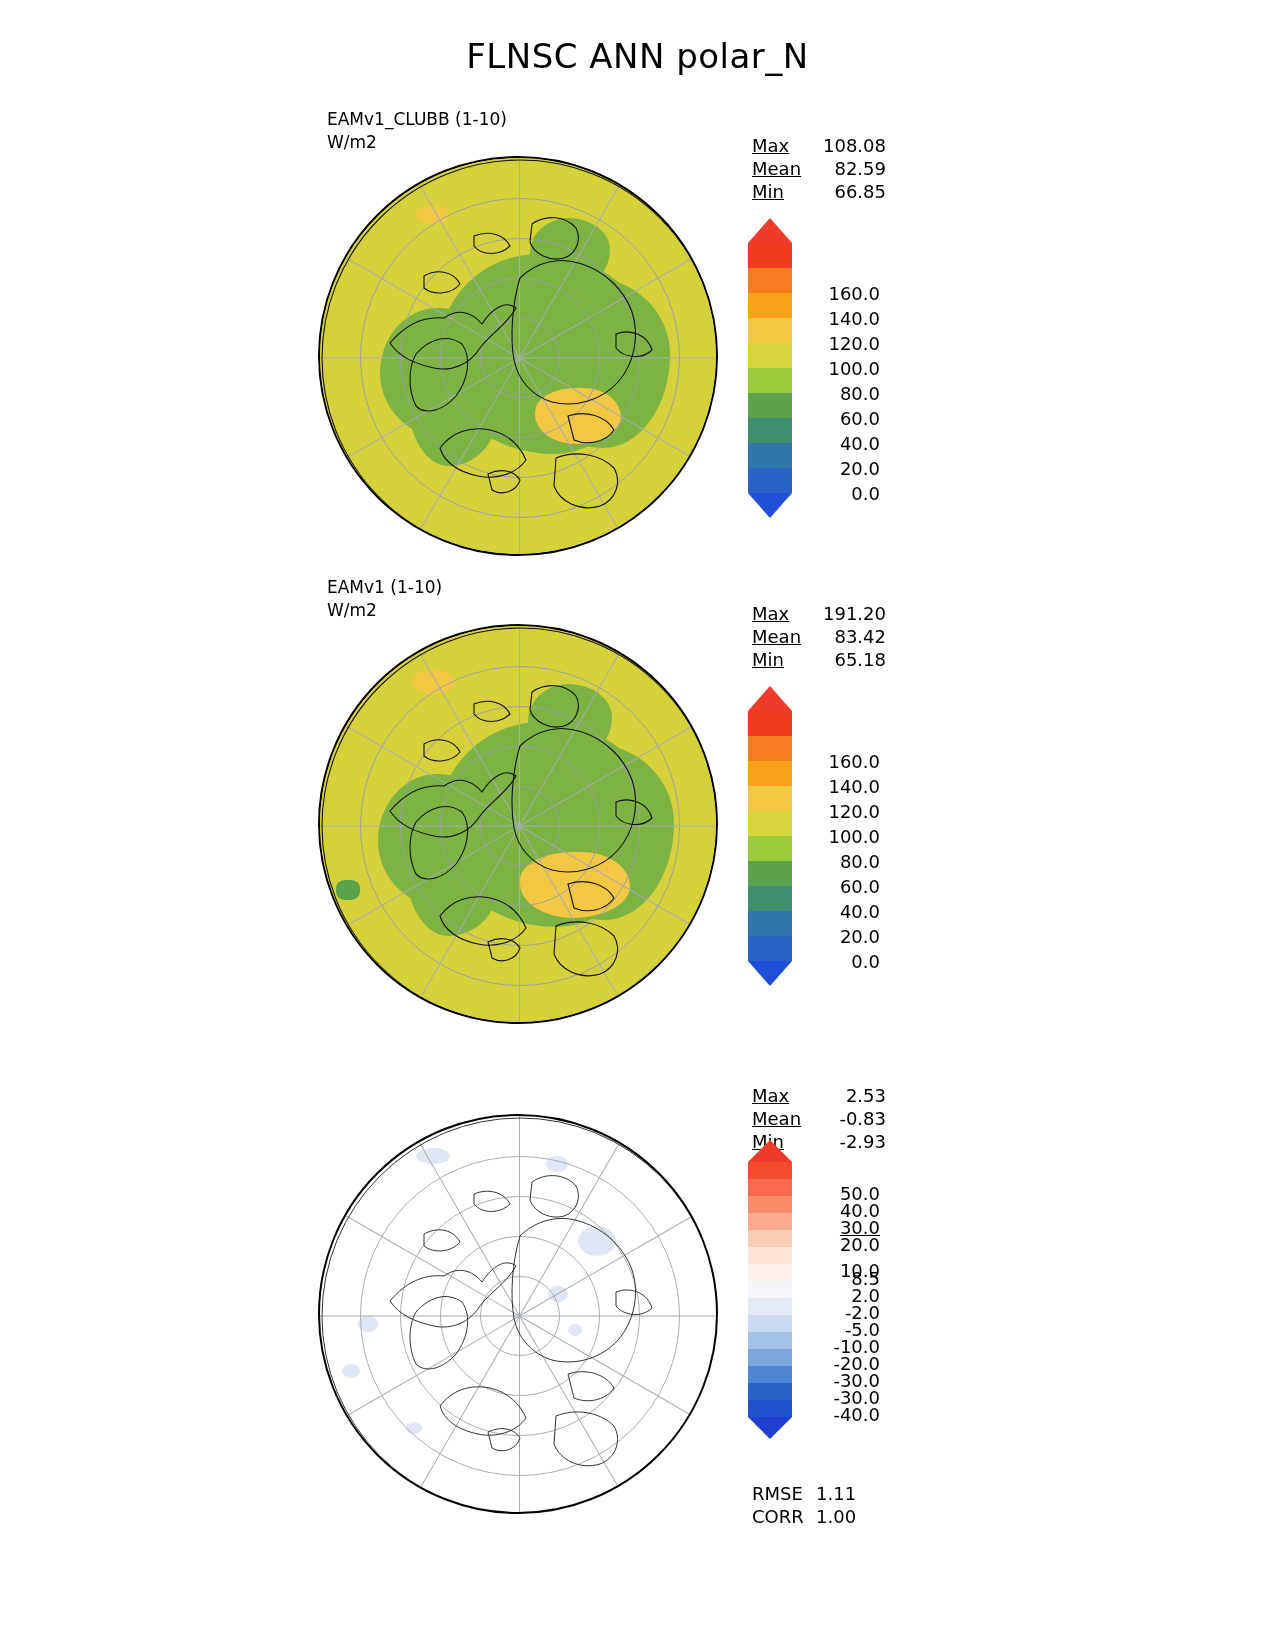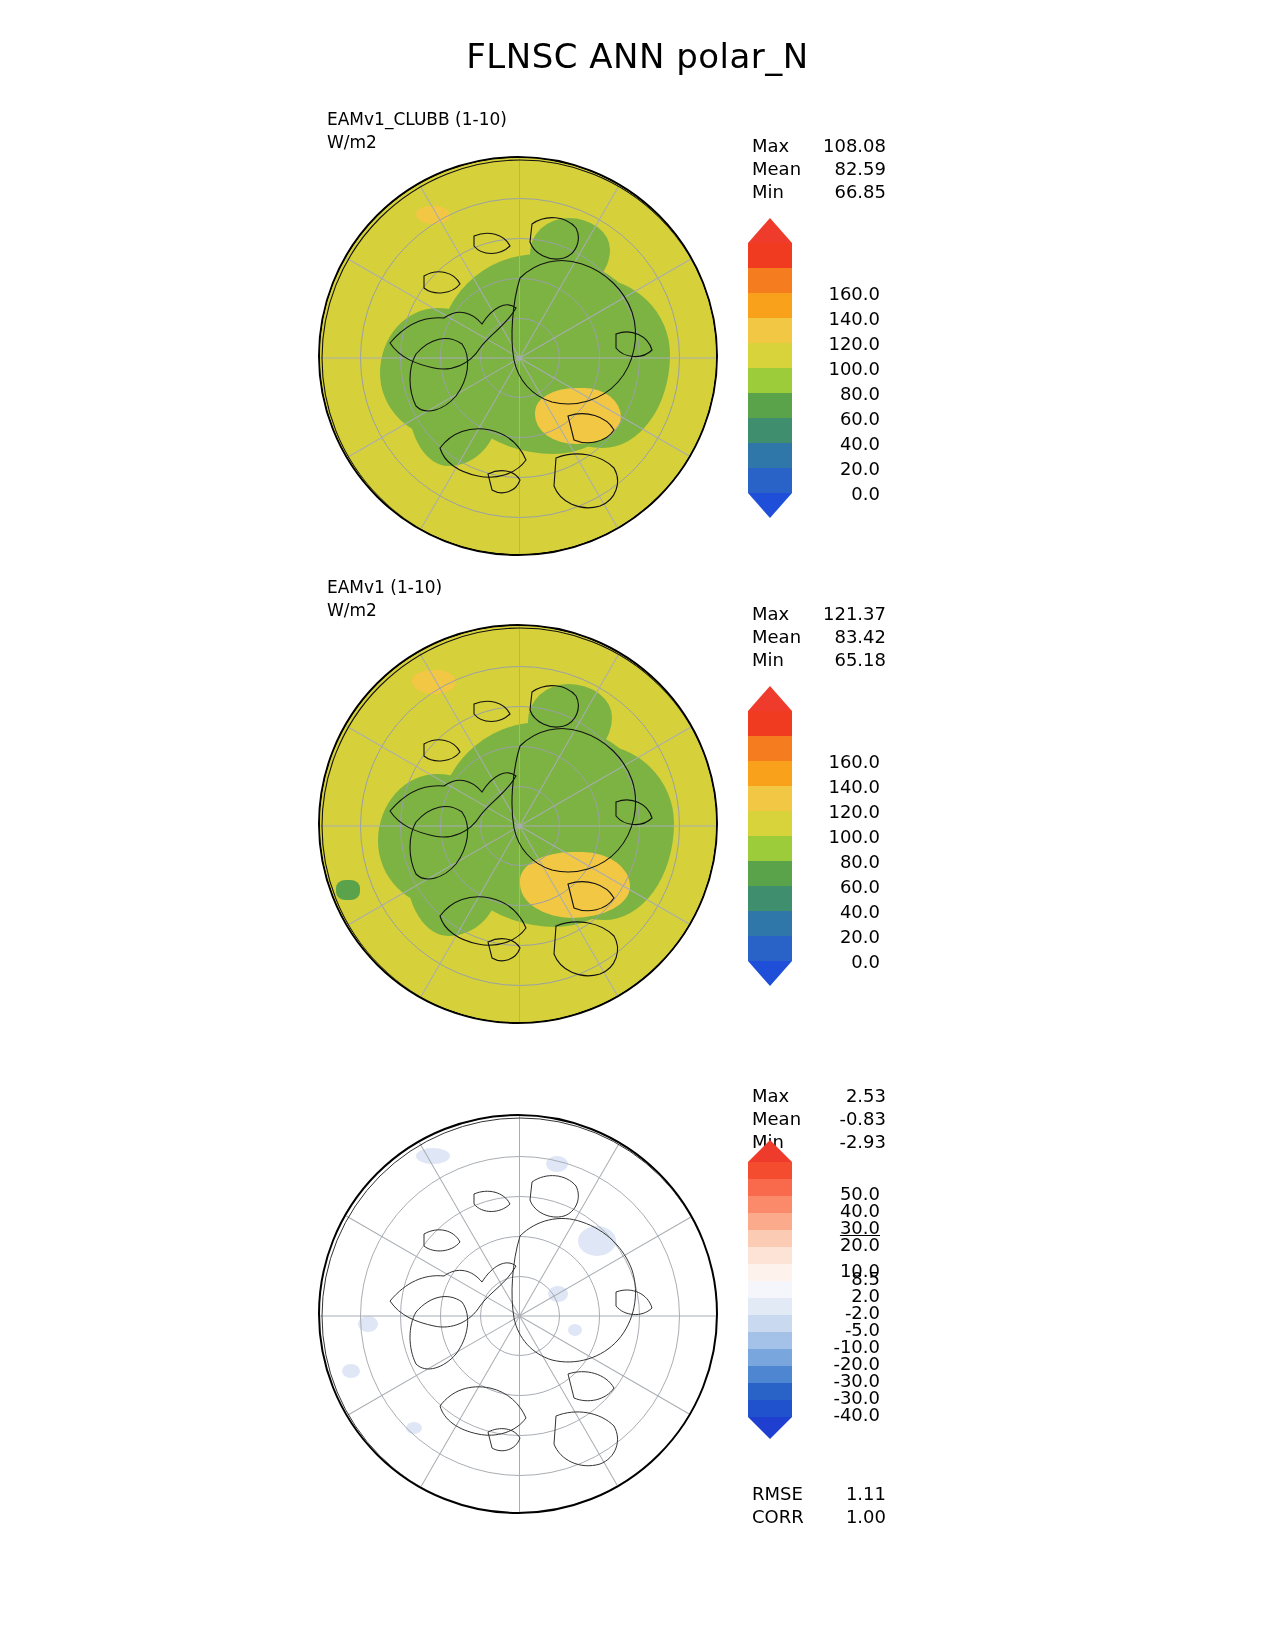--- a/index.html
+++ b/index.html
@@ -62,37 +62,38 @@
     line-height: 23px;
   }
   .stats .row {
     display: block;
     width: 135px;
   }
   .stats .row .k {
     display: inline-block;
     width: 64px;
     text-align: left;
+    text-decoration: underline;
   }
   .stats .row .v {
     display: inline-block;
     width: 70px;
     text-align: right;
   }
 
   .footer-stats {
     position: absolute;
     left: 752px;
     top: 432px;
     font-size: 18px;
     line-height: 23px;
   }
   .footer-stats .row { display: block; width: 135px; }
   .footer-stats .row .k { display: inline-block; width: 64px; text-align: left; }
-  .footer-stats .row .v { display: inline-block; width: 70px; text-align: right; }
+  .footer-stats .row .v { display: inline-block; width: 70px; text-align: left; }
 
   
   .map-wrap {
     position: absolute;
     left: 318px;
     top: 56px;
     width: 404px;
     height: 404px;
   }
   .map-wrap.p3 { top: 64px; }
@@ -270,21 +271,21 @@
   </div>
 </div>
 
 <div class="panel panel-2">
 
   <div class="panel-label left">EAMv1 (1-10)
 W/m2</div>
 
   <div class="stats">
     <span class="row">
-      <span class="k">Max</span><span class="v">121.37</span>
+      <span class="k">Max</span><span class="v">191.20</span>
     </span>
     <span class="row">
       <span class="k">Mean</span><span class="v">83.42</span>
     </span>
     <span class="row">
       <span class="k">Min</span><span class="v">65.18</span>
     </span>
   </div>
 
   <div class="map-wrap">

